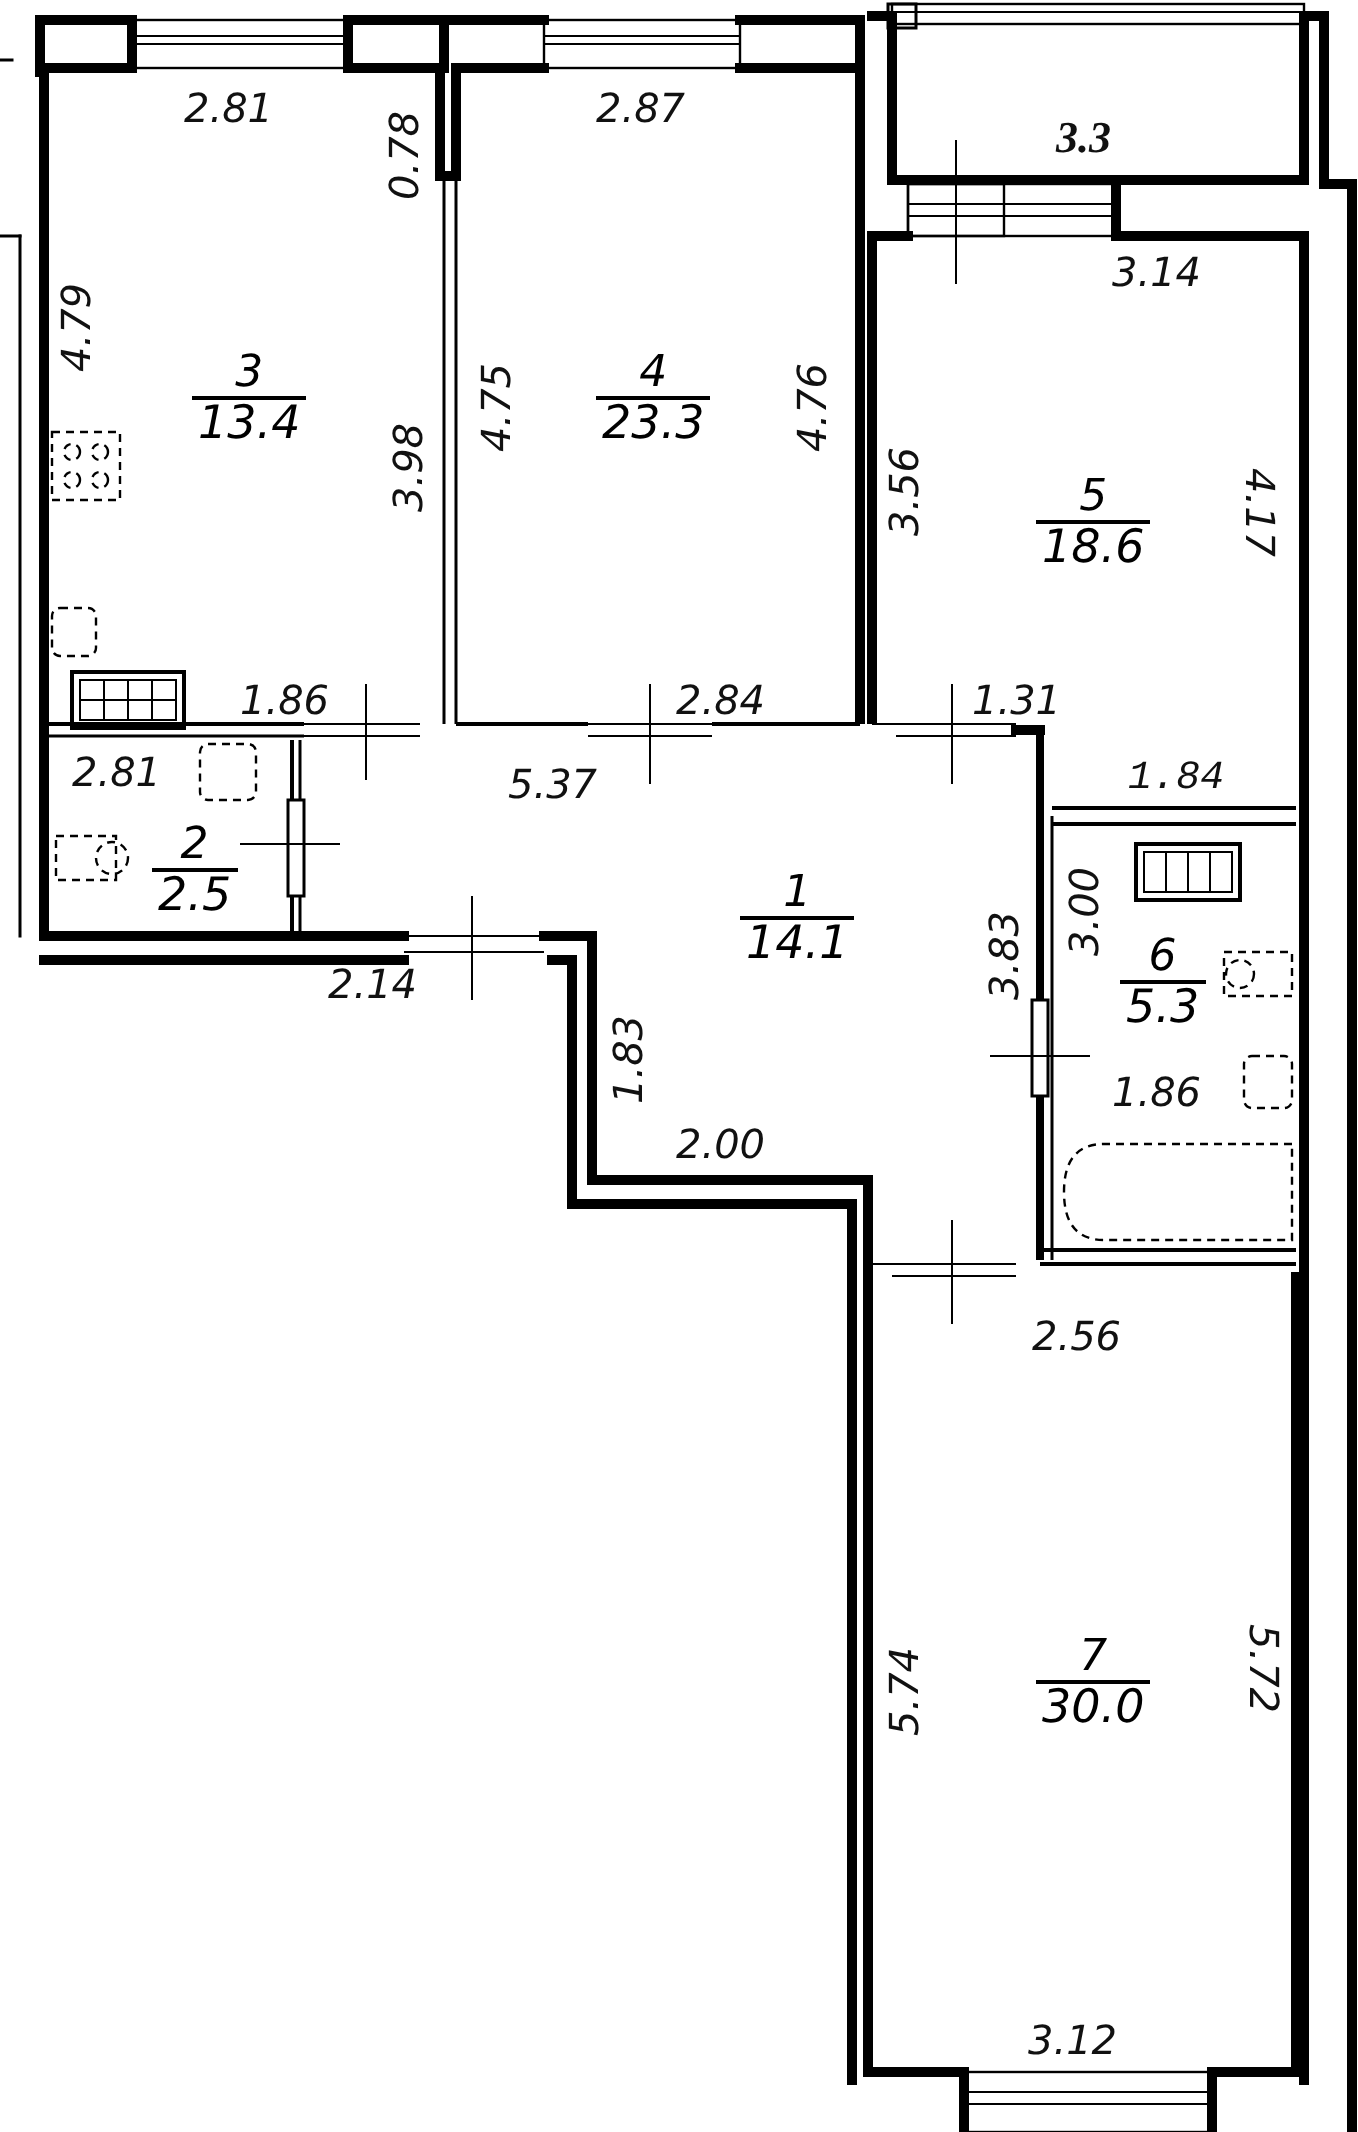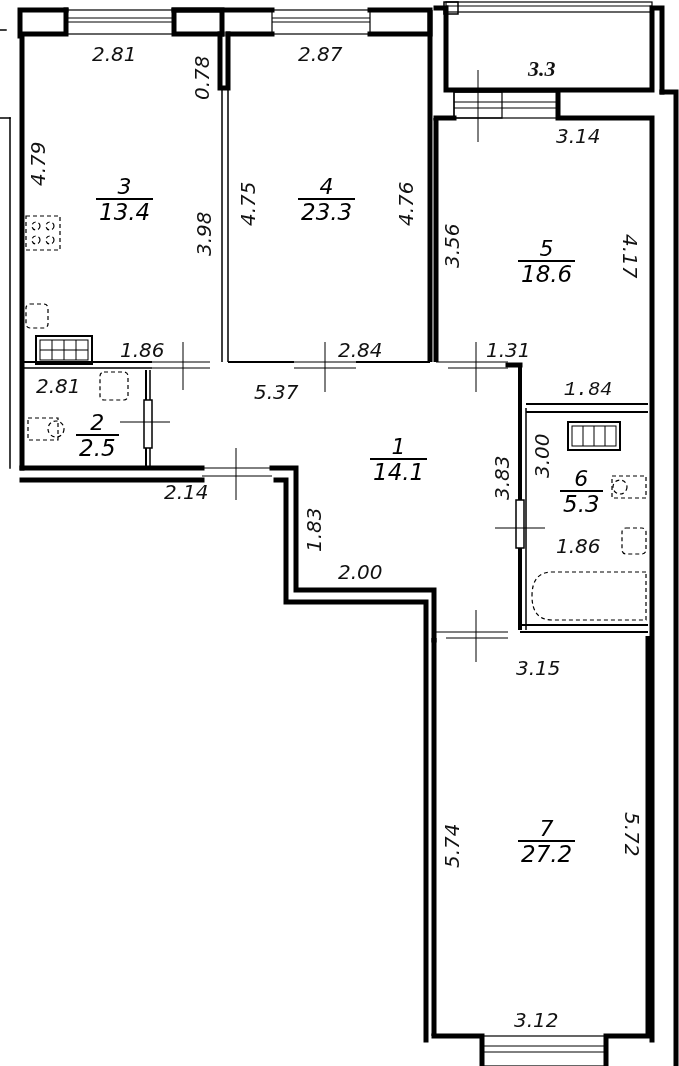--- a/index.html
+++ b/index.html
@@ -174,37 +174,37 @@
 <div class="room" style="left:370px;top:436px;">
   <span class="num">1</span>
   <span class="area">14.1</span>
 </div>
 <div class="room" style="left:560px;top:468px;">
   <span class="num">6</span>
   <span class="area">5.3</span>
 </div>
 <div class="room" style="left:518px;top:818px;">
   <span class="num">7</span>
-  <span class="area">27.2</span>
+  <span class="area">30.0</span>
 </div>
 <div class="lbl" style="left:528px;top:56px;font-size:22px;font-weight:bold;font-family:Liberation Serif, serif;">3.3</div>
 
 <div class="lbl dim" style="left:92px;top:42px;">2.81</div>
 <div class="lbl dim" style="left:298px;top:42px;">2.87</div>
 <div class="lbl dim" style="left:514px;top:124px;margin-left:42px;">3.14</div>
 <div class="lbl dim" style="left:120px;top:338px;">1.86</div>
 <div class="lbl dim" style="left:338px;top:338px;">2.84</div>
 <div class="lbl dim" style="left:486px;top:338px;">1.31</div>
 <div class="lbl dim" style="left:564px;top:378px;font-family:Liberation Mono, monospace;">1.84</div>
 <div class="lbl dim" style="left:36px;top:374px;">2.81</div>
 <div class="lbl dim" style="left:254px;top:380px;font-style:italic;">5.37</div>
 <div class="lbl dim" style="left:164px;top:440px;margin-top:40px;">2.14</div>
 <div class="lbl dim" style="left:338px;top:560px;">2.00</div>
 <div class="lbl dim" style="left:556px;top:534px;">1.86</div>
-<div class="lbl dim" style="left:516px;top:656px;">3.15</div>
+<div class="lbl dim" style="left:516px;top:656px;">2.56</div>
 <div class="lbl dim" style="left:514px;top:1008px;">3.12</div>
 
 <div class="lbl dim vert" style="left:190px;top:100px;">0.78</div>
 <div class="lbl dim vert" style="left:26px;top:186px;">4.79</div>
 <div class="lbl dim vert" style="left:192px;top:256px;">3.98</div>
 <div class="lbl dim vert" style="left:236px;top:226px;">4.75</div>
 <div class="lbl dim vert" style="left:394px;top:226px;">4.76</div>
 <div class="lbl dim vert" style="left:440px;top:268px;">3.56</div>
 <div class="lbl dim vert" style="left:302px;top:552px;">1.83</div>
 <div class="lbl dim vert" style="left:490px;top:500px;">3.83</div>

